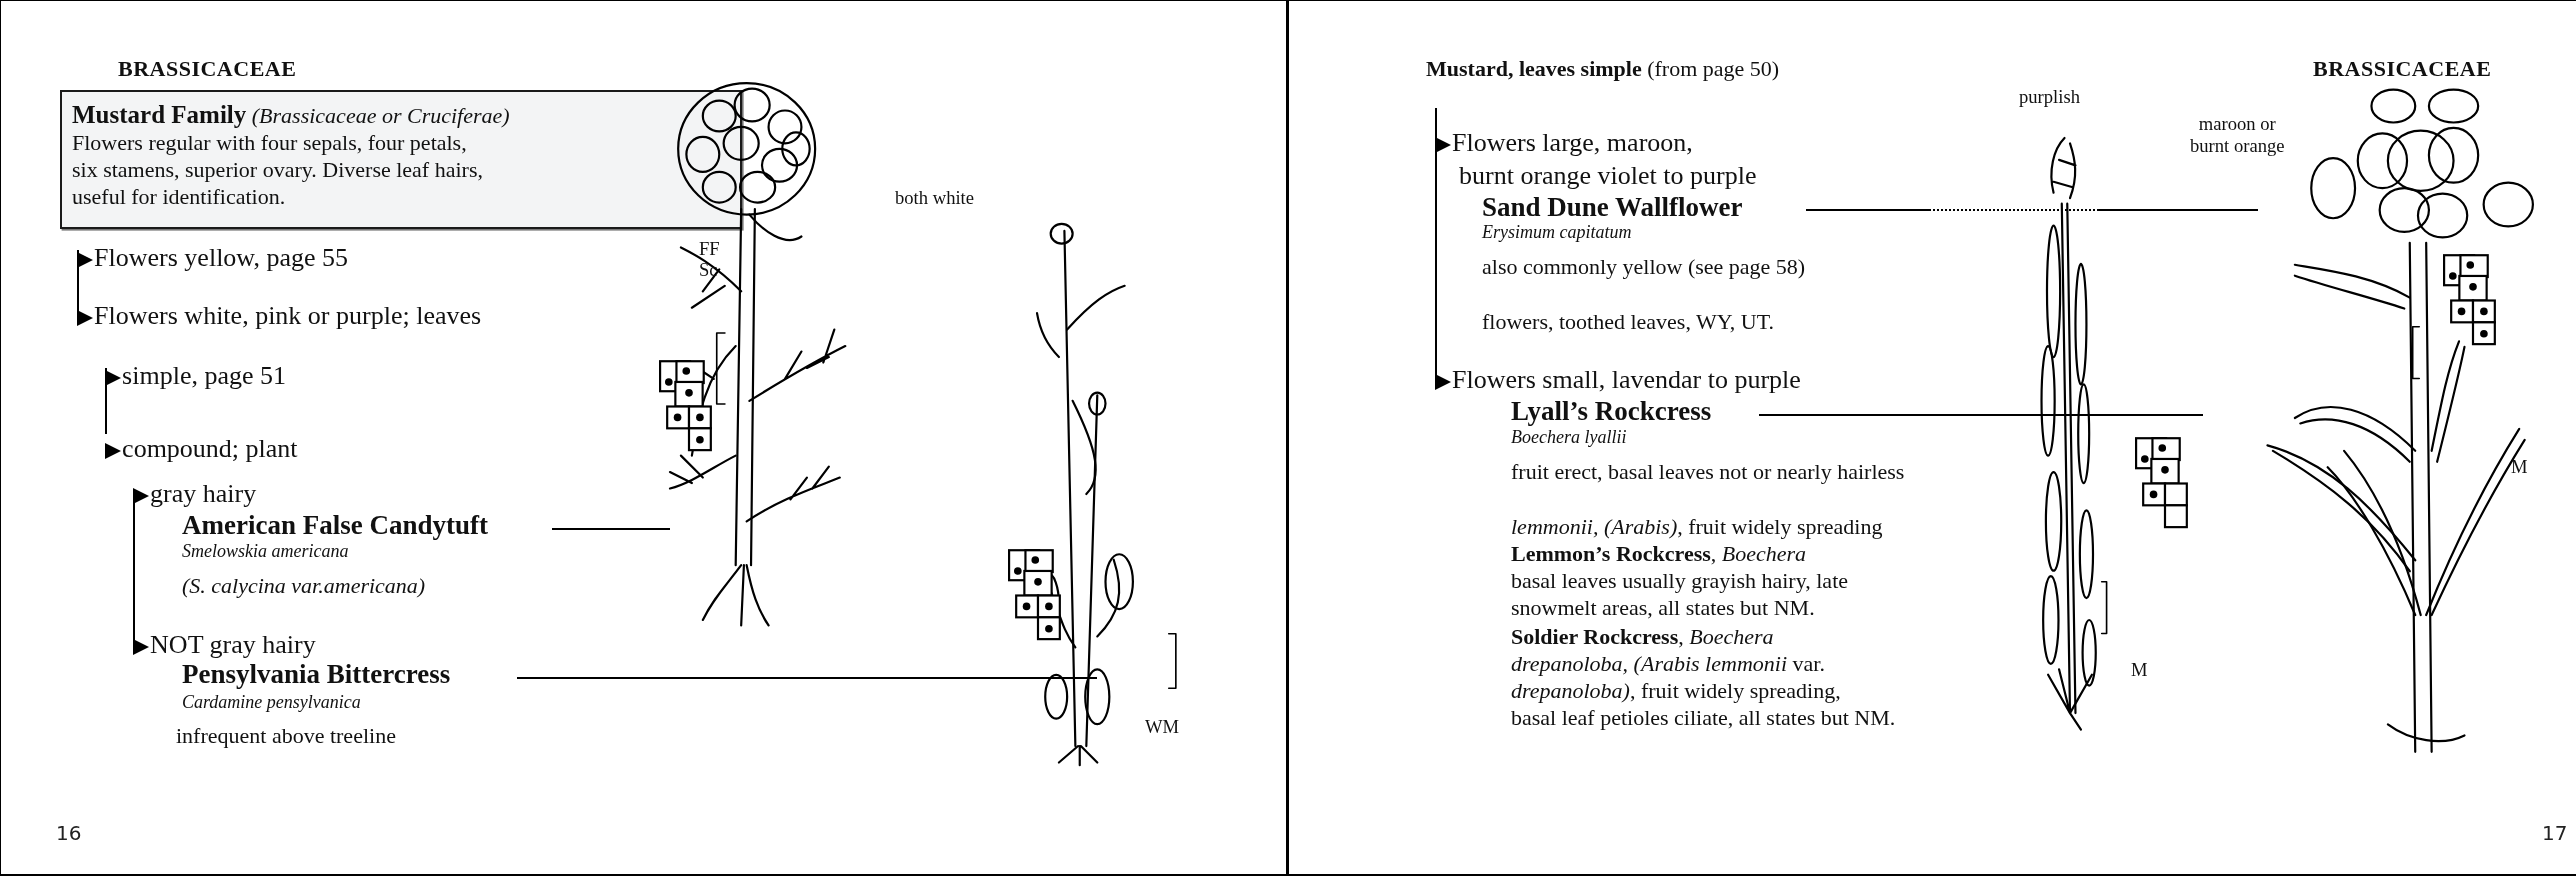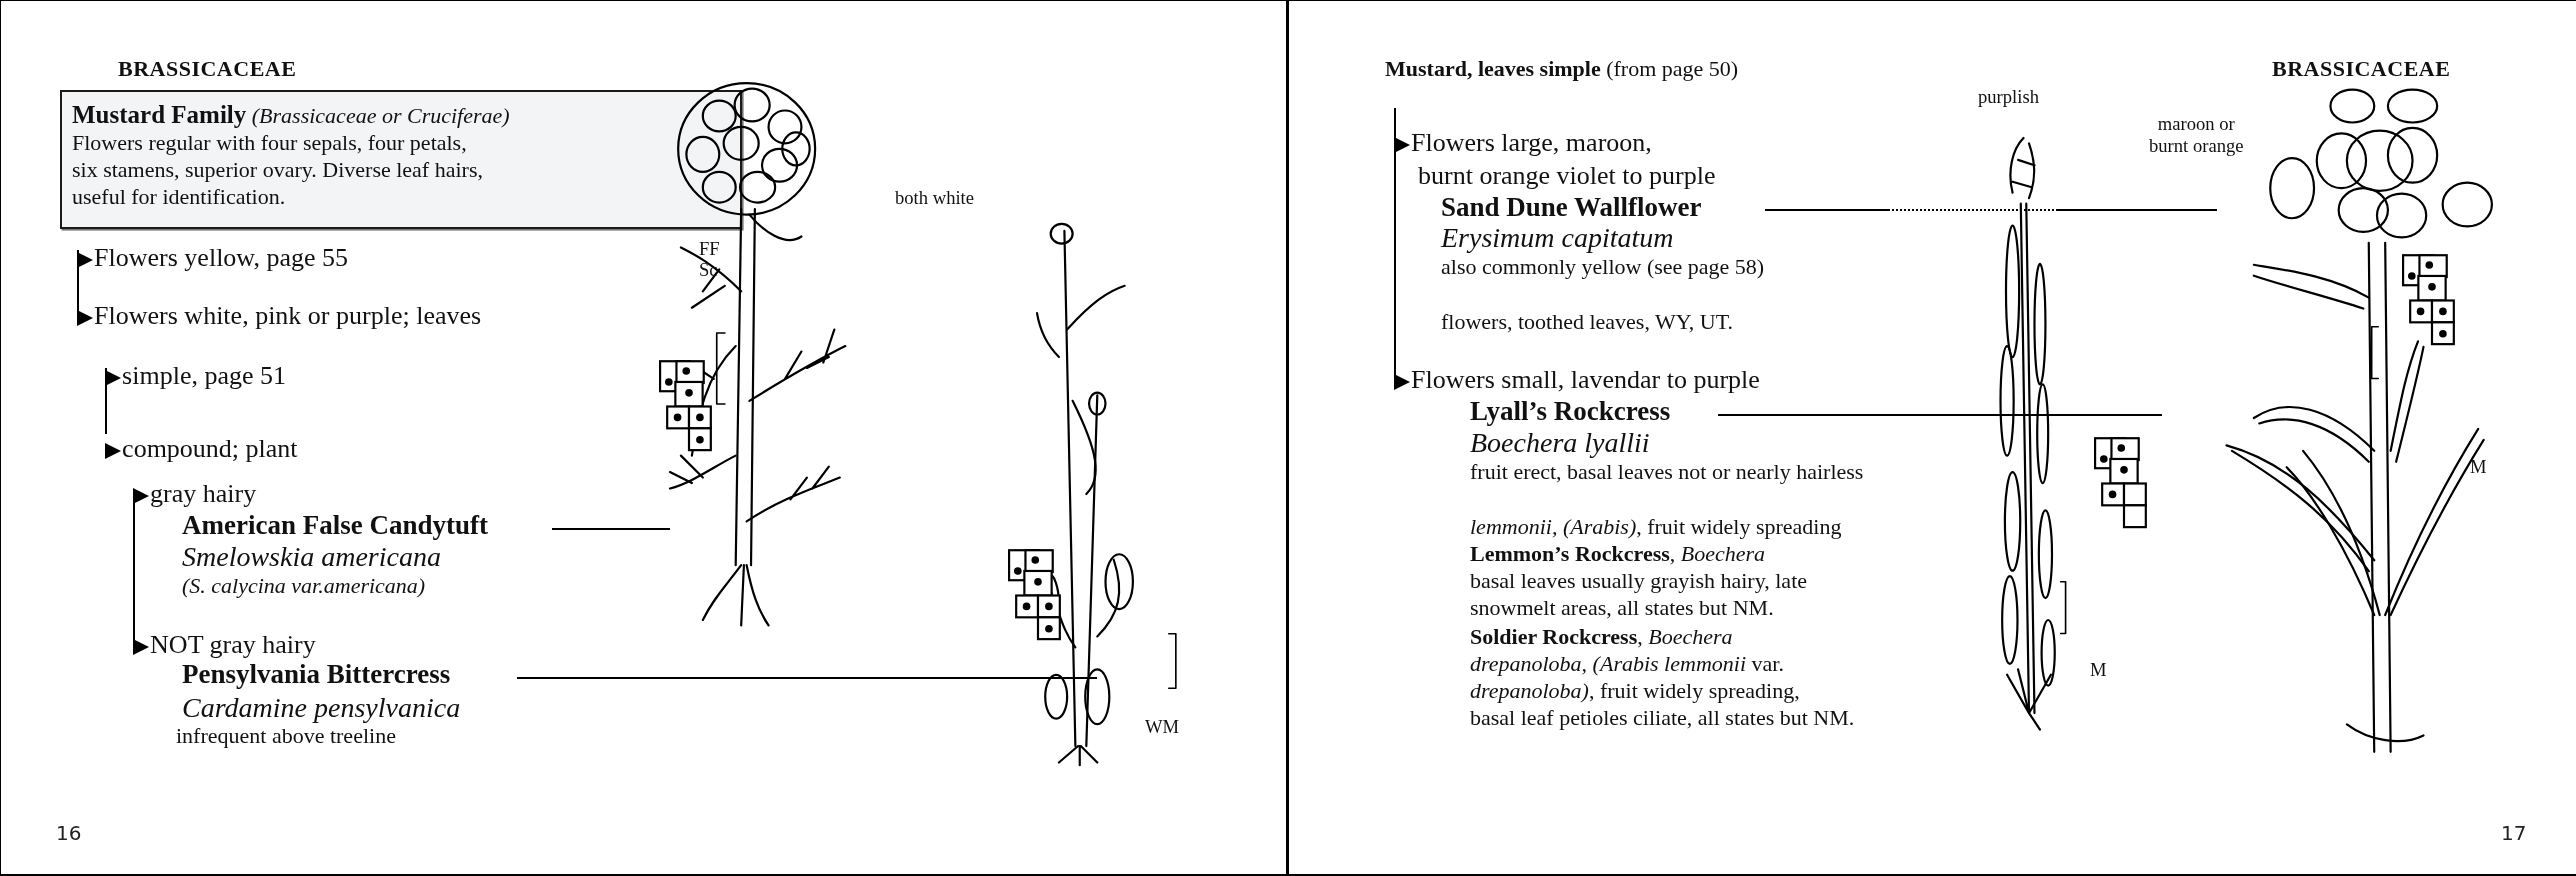--- a/index.html
+++ b/index.html
@@ -2,34 +2,34 @@
 <html style="font-size:8.8px"><head>
 <meta charset="utf-8">
 <style>
   html, body { margin:0; padding:0; background:#ffffff; }
   body { width:2576px; height:877px; position:relative; overflow:hidden;
          font-family:"DejaVu Serif","Liberation Serif",serif; color:#111; }
   .spread { position:absolute; left:0; top:0; width:2576px; height:877px;
             border-top:1.6px solid #000; border-bottom:3.3px solid #000; box-sizing:border-box; }
   .page { position:absolute; top:0; height:100%; }
   .page.left { left:0; width:1287px; border-left:1.6px solid #000; box-sizing:border-box; }
-  .page.right { left:1289px; width:1166px; }
+  .page.right { left:1330px; width:1166px; }
   .gutter { position:absolute; left:1286px; top:0; width:2.7px; height:100%; background:#000; }
   .abs { position:absolute; white-space:nowrap; }
   .family-head { font-family:"Liberation Serif",serif; font-weight:bold; font-size:22px; letter-spacing:0.5px; }
   .infobox { position:absolute; left:59px; top:89px; width:682px; height:139px;
              background:#f3f4f5; border:2.2px solid #1a1a1a; box-shadow:1.6px 1.6px 0 #777; box-sizing:border-box;
              padding:8.8px 10px; font-family:"Liberation Serif",serif; font-size:22px; line-height:27px; }
   .infobox b { font-size:25px; }
   .key { font-family:"Liberation Serif",serif; font-size:26px; line-height:31px; }
   .arrow { display:inline-block; width:0; height:0; border-top:8.8px solid transparent; border-bottom:8.8px solid transparent;
            border-left:16.4px solid #000; vertical-align:middle; margin-right:1.1px; }
   .vline { position:absolute; width:2.2px; background:#000; }
   .sp-name { font-family:"Liberation Serif",serif; font-weight:bold; font-size:27px; }
-  .sp-latin { font-family:"Liberation Serif",serif; font-style:italic; font-size:28px; }
+  .sp-latin { font-family:"Liberation Serif",serif; font-style:italic; font-size:18px; }
   .sp-note { font-family:"Liberation Serif",serif; font-size:22px; }
   .leader { position:absolute; height:2.2px; background:#000; }
   .leader.dotted { background:none; border-top:2.2px dotted #000; height:0; }
   .label-sm { font-family:"Liberation Serif",serif; font-size:18.6px; }
   .page-num { font-family:"DejaVu Sans","Liberation Sans",sans-serif; font-size:20px; color:#222; }
   .para { font-family:"Liberation Serif",serif; font-size:22px; line-height:27px; }
   svg.art { position:absolute; overflow:visible; }
   svg.art path, svg.art ellipse, svg.art line, svg.art polyline { fill:none; stroke:#000; stroke-width:4; stroke-linecap:round; stroke-linejoin:round; }
   .map-icon rect { fill:#fff; stroke:#000; stroke-width:4; }
   .map-icon circle { fill:#000; }

